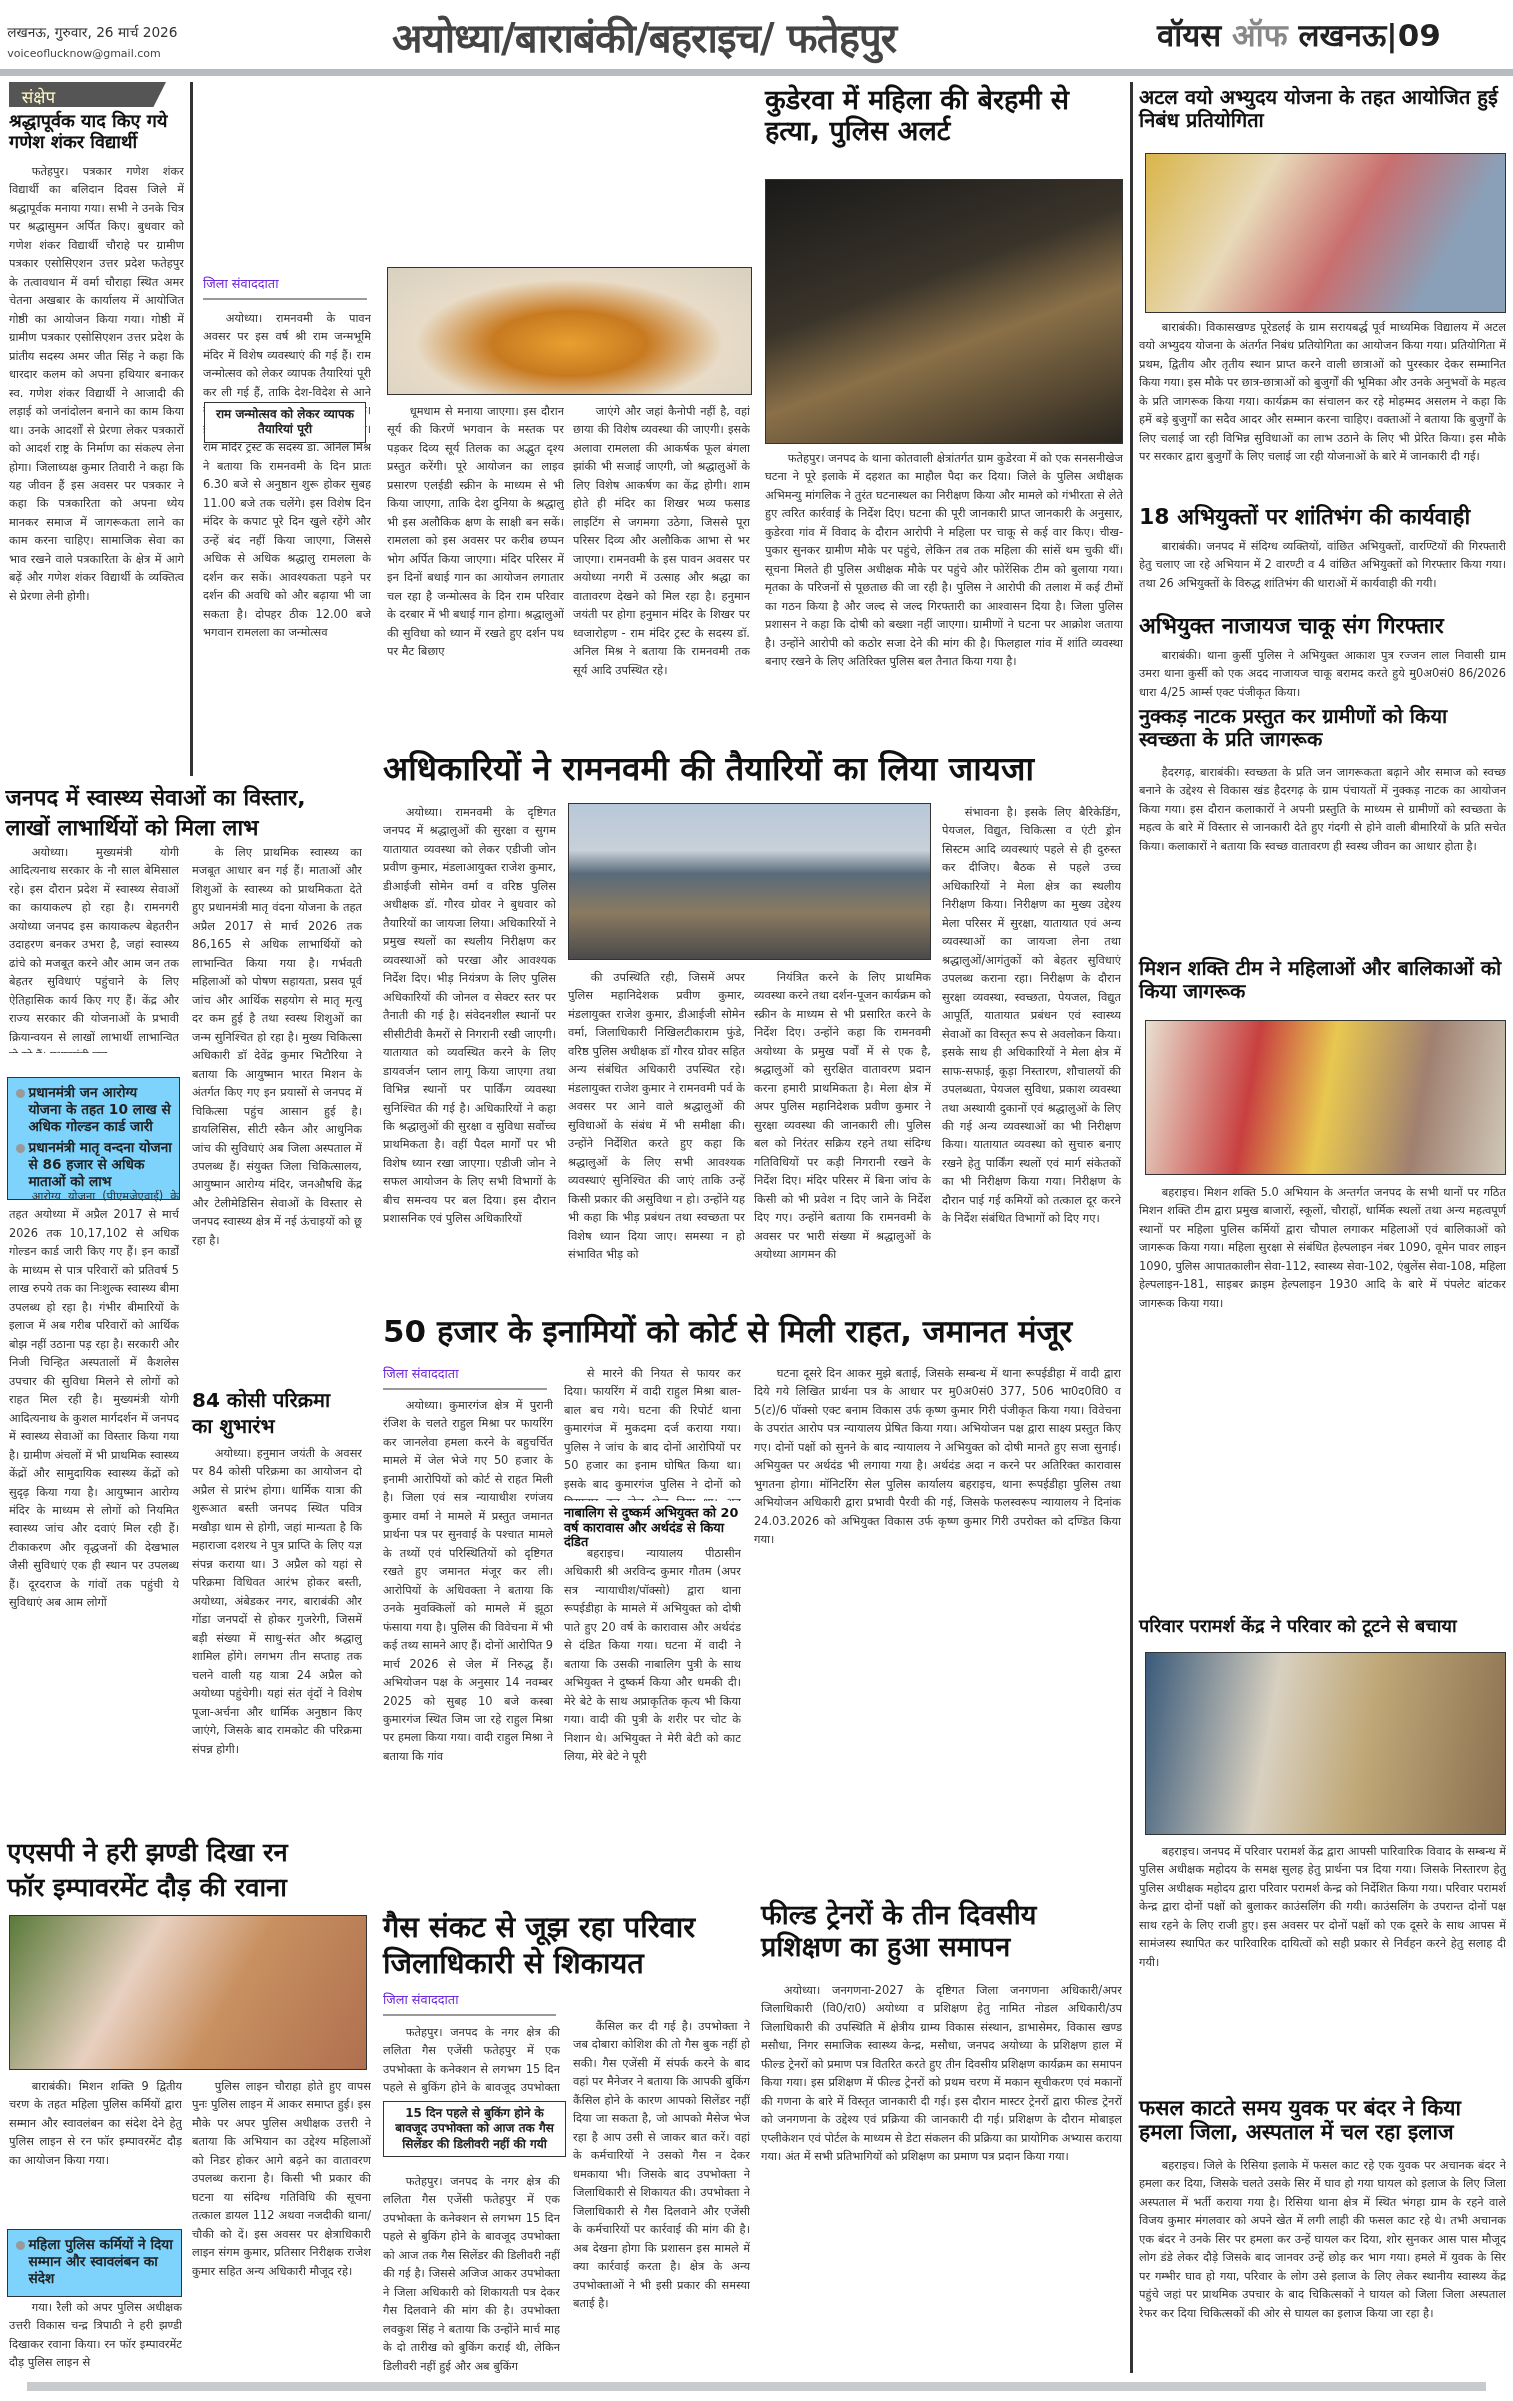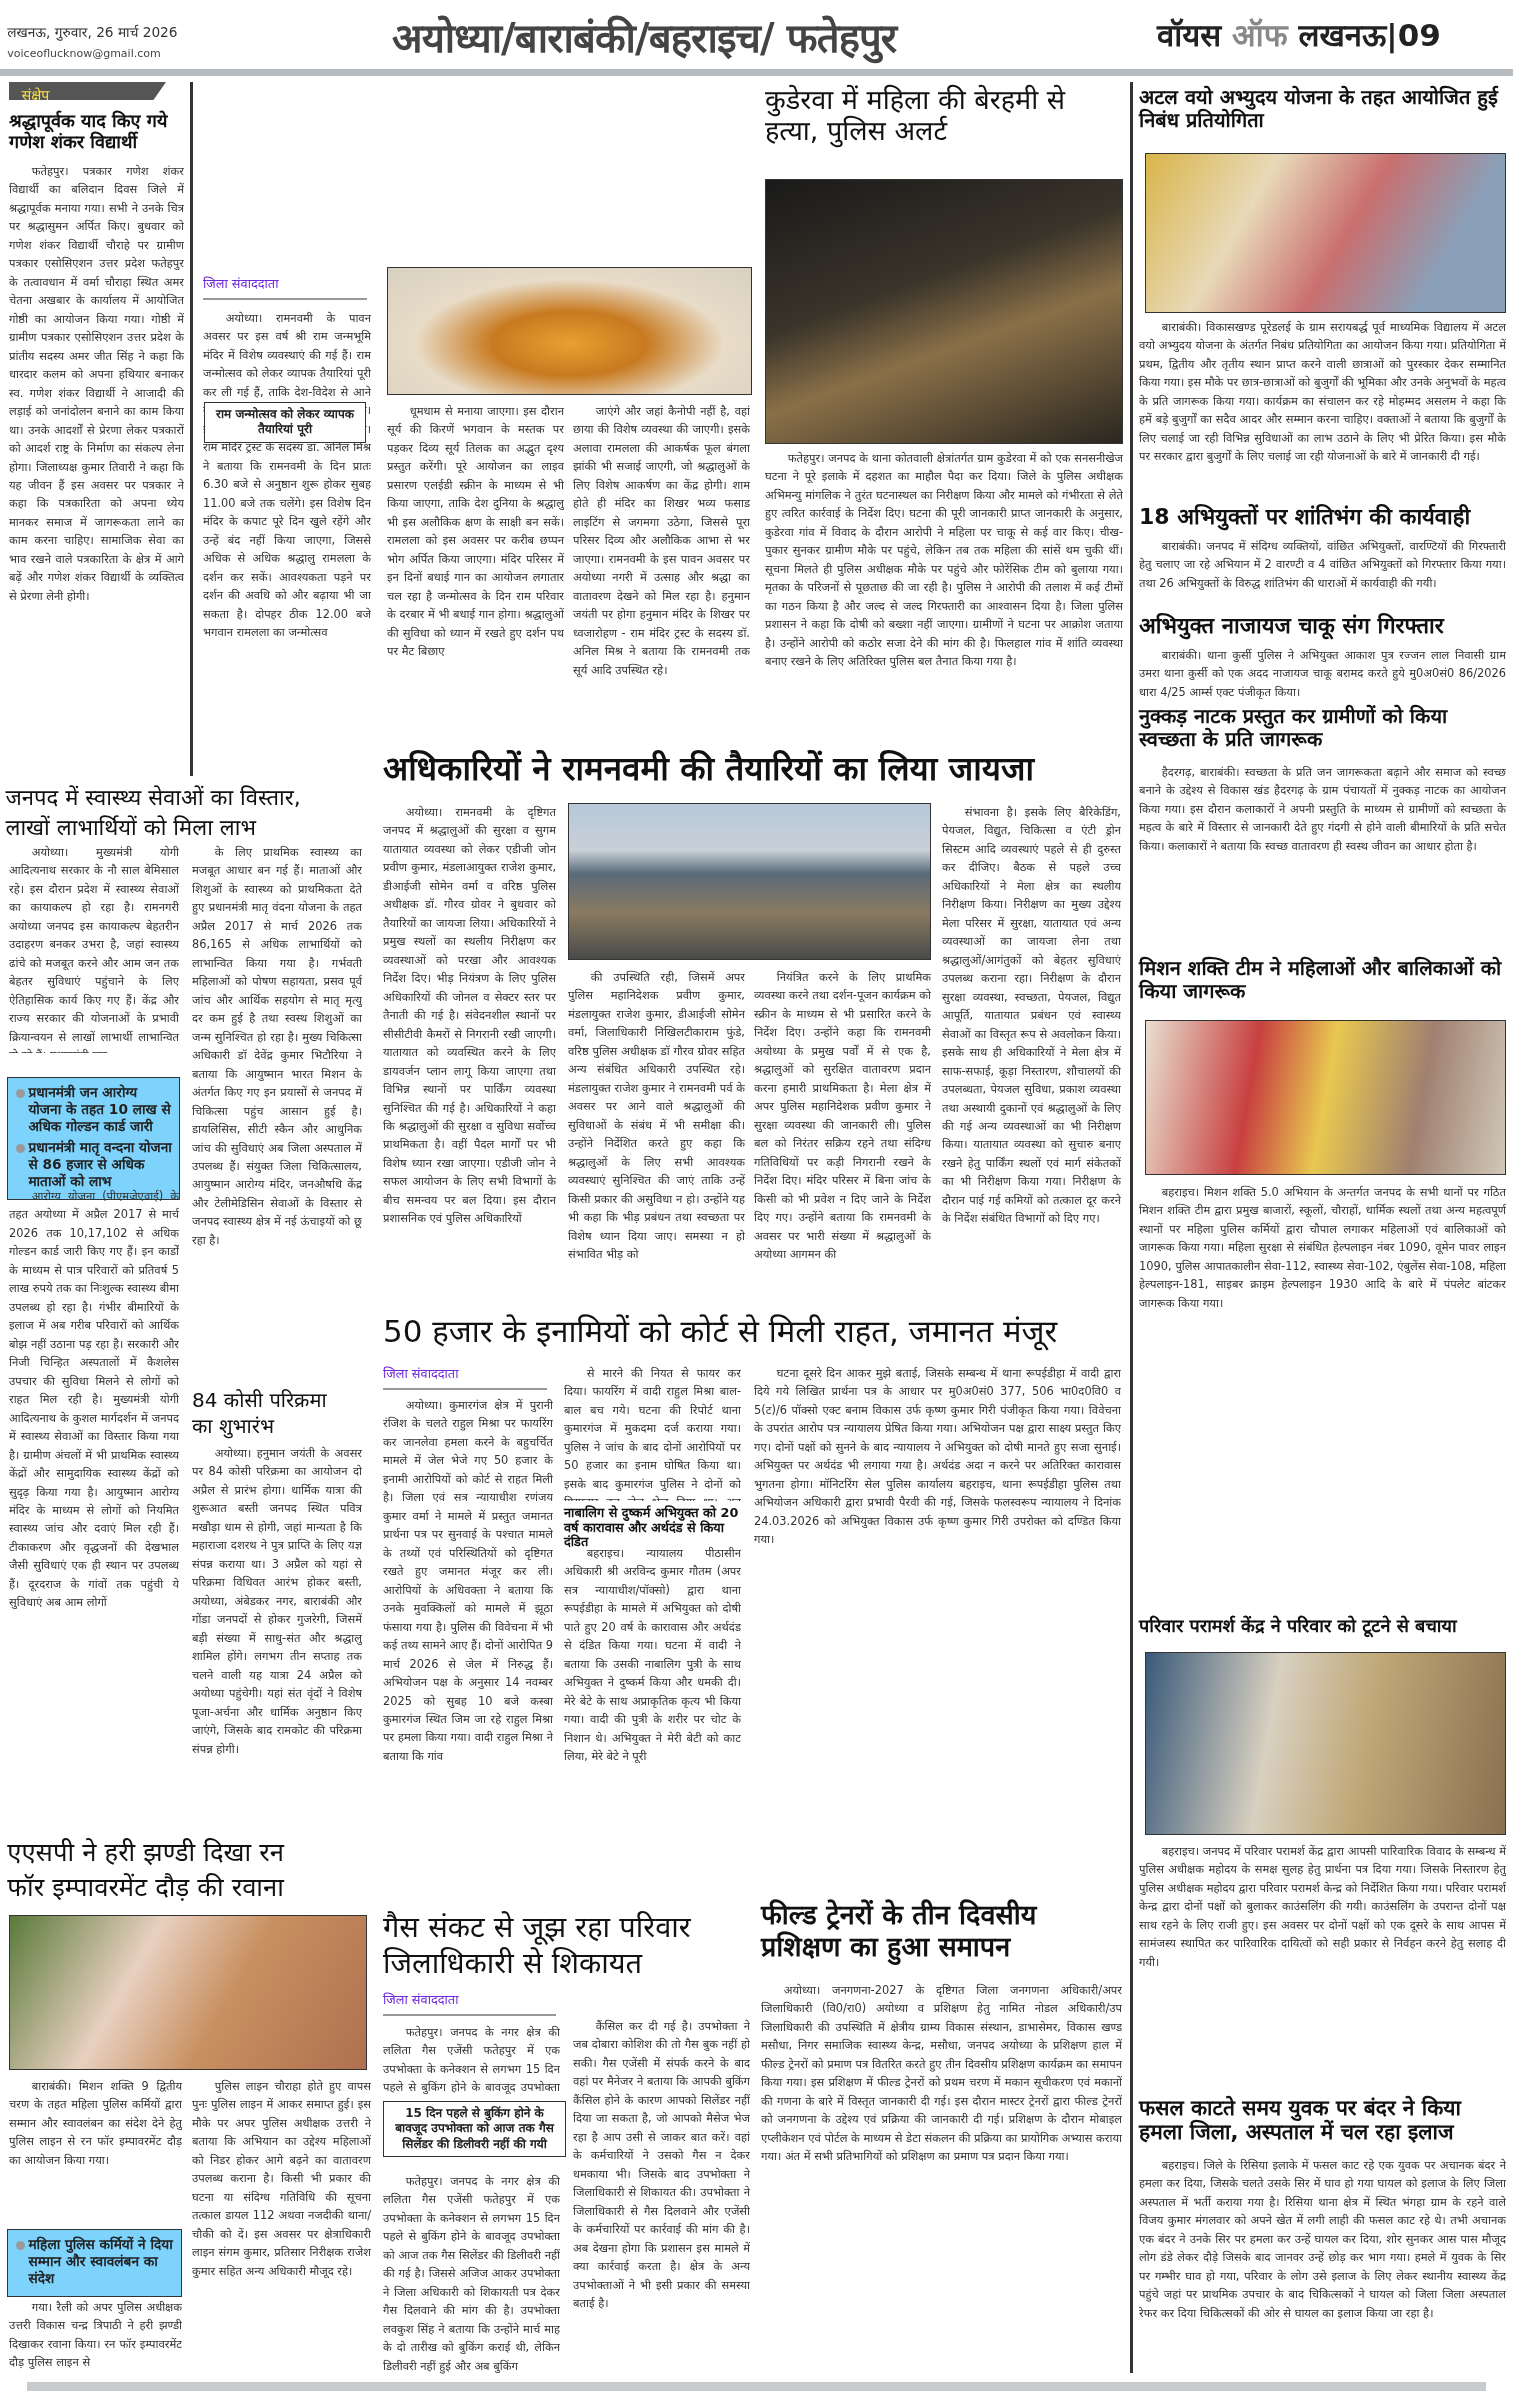--- a/index.html
+++ b/index.html
@@ -5,23 +5,23 @@
 *{box-sizing:border-box;margin:0;padding:0}
 body{width:1513px;height:2401px;background:#fff;font-family:"DejaVu Sans",sans-serif;color:#222;position:relative;overflow:hidden}
 .abs{position:absolute}
 .hdr-date{left:7.3px;top:22px;font-size:13.7px;color:#333}
 .hdr-email{left:7.3px;top:47px;font-size:11px;color:#444}
 .hdr-title{left:392px;top:9px;font-size:40px;font-weight:bold;color:#444;letter-spacing:-0.9px}
 .hdr-brand{left:1157px;top:12.8px;font-size:31px;font-weight:bold;color:#222}
 .hdr-brand .mid{color:#888}
 .topbar{left:0;top:69px;width:1513px;height:7.3px;background:#b7bcc0}
 .vline{width:2.7px;background:#333}
-.sec-tag{left:9px;top:82px;width:157px;height:18px;background:#555;color:#fde047;font-size:14px;padding:2.7px 12.8px;clip-path:polygon(0 0,100% 0,92% 100%,0 100%)}
+.sec-tag{left:9px;top:82px;width:157px;height:25px;background:#555;color:#fef9c3;font-size:17px;padding:2.7px 12.8px;clip-path:polygon(0 0,100% 0,92% 100%,0 100%)}
 .hl{font-weight:bold;color:#111;line-height:1.15}
-.hl-thin{font-weight:normal;color:#111;line-height:1.15}
+.hl-thin{font-weight:bold;color:#111;line-height:1.15}
 .body{font-size:11.4px;line-height:1.62;color:#333;text-align:justify;overflow:hidden}
 .body p{text-indent:2em}
 .byline{font-size:12.8px;color:#6d28d9;border-bottom:2.7px solid #999;padding-bottom:5.5px}
 .photo{background:linear-gradient(135deg,#8a7a60,#c9b18a 40%,#6d6250 70%,#a89878);border:1.8px solid #333}
 .photo.night{background:linear-gradient(160deg,#1a1a1a,#3a342a 40%,#8a7048 60%,#2a2620)}
 .photo.class{background:linear-gradient(120deg,#d9b54a,#e8d9b8 30%,#c96f6f 55%,#8aa0b8 80%)}
 .photo.crowd{background:linear-gradient(180deg,#b8c8d8 0%,#c8d0d8 30%,#5a6a7a 45%,#8a7a60 70%,#4a4a4a)}
 .photo.temple{background:radial-gradient(ellipse at 50% 60%,#e8a030,#c87a20 30%,#e8dcc8 60%,#d8d0c0)}
 .photo.girls{background:linear-gradient(100deg,#e8e0d0,#c84040 30%,#e8c850 50%,#a08070 75%,#d0c8b8)}
 .photo.police{background:linear-gradient(100deg,#3a5a7a,#d8d0c0 35%,#c0a878 60%,#8a7050)}

